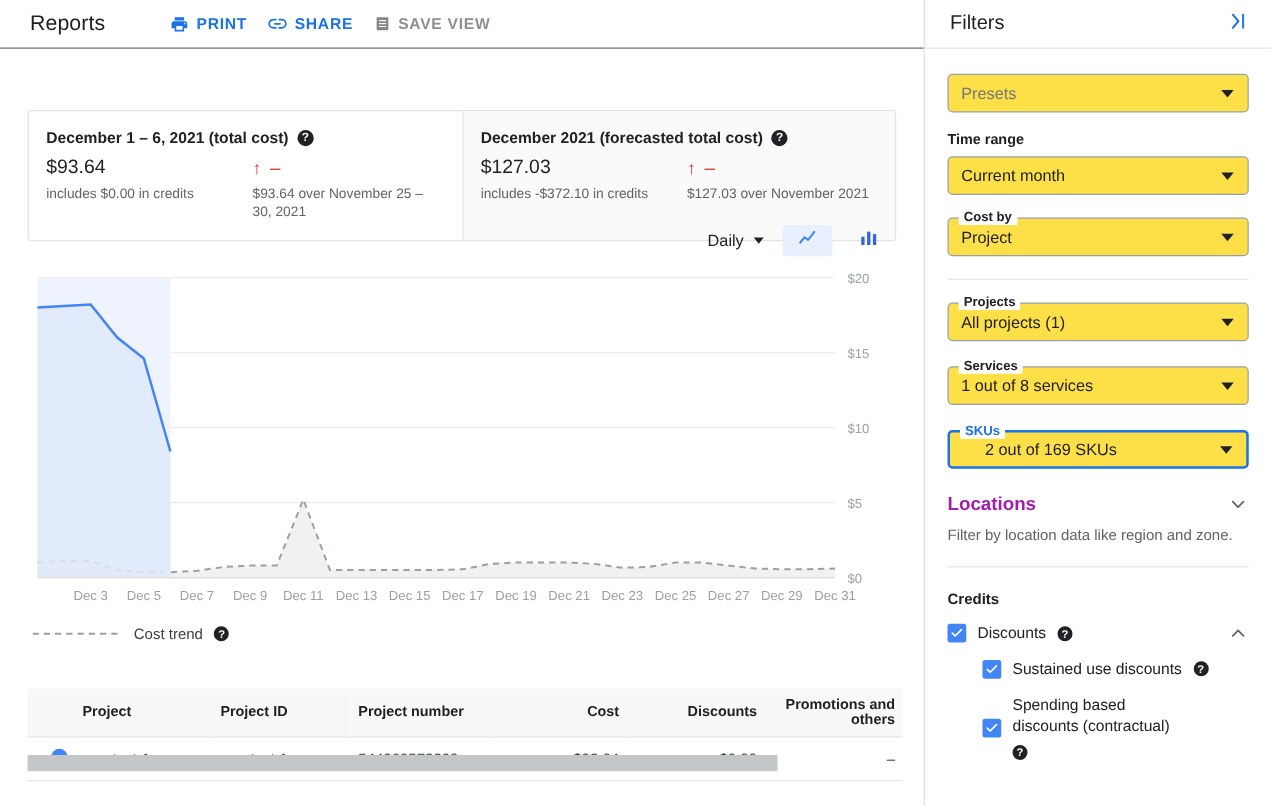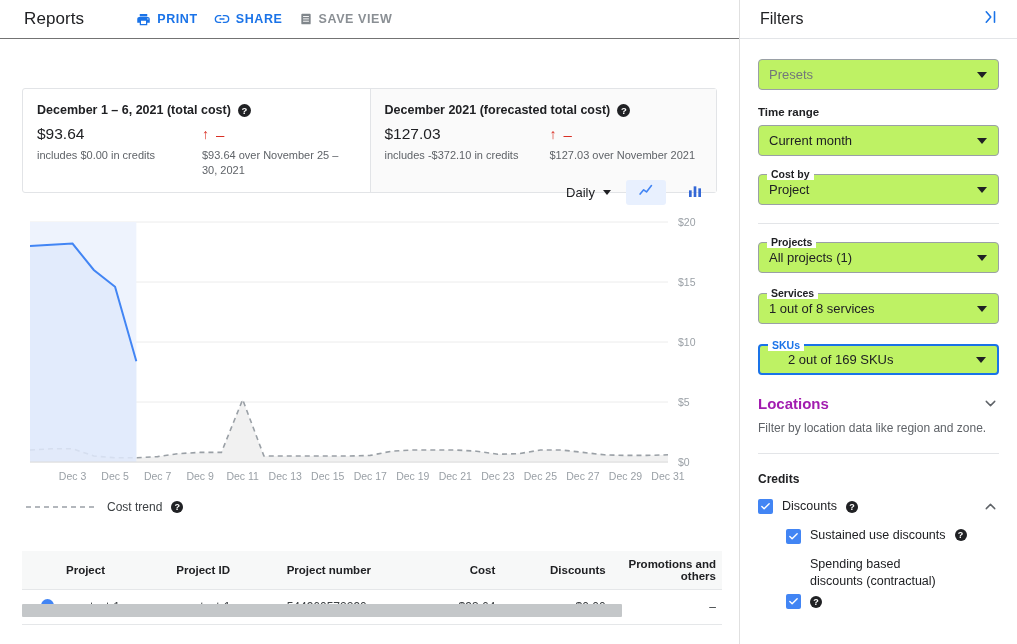--- a/index.html
+++ b/index.html
@@ -78,40 +78,40 @@
   
   .right { width: 277px; height: 644px; background: #fff; position: relative; overflow: hidden; }
   .rhead { height: 39px; display: flex; align-items: center; justify-content: space-between;
            padding: 0 14px 0 20px; border-bottom: 1px solid #e3e5e8; }
   .rtitle { font-size: 16px; color: #202124; }
   .collapse-btn { cursor: pointer; display: flex; align-items: center; padding: 4px; }
   .rbody { padding: 20px 18px 0 18px; }
 
   .sel { position: relative; height: 31px; border: 1px solid #9aa0a6; border-radius: 4px;
          display: flex; align-items: center; padding: 0 30px 0 10px; cursor: pointer;
-         font-size: 13px; color: #202124; background: #bef264; }
+         font-size: 13px; color: #202124; background: #fde047; }
   .sel.placeholder { color: #73777b; }
   .sel.focused { border: 2px solid #1a73e8; padding-left: 28px; }
   .sel .caret2 { position: absolute; right: 11px; width: 0; height: 0;
                  border-left: 5px solid transparent; border-right: 5px solid transparent;
                  border-top: 6px solid #202124; }
   .sel-legend { position: absolute; top: -7px; left: 8px; background: #fff; padding: 0 4px;
                 font-size: 10.5px; font-weight: bold; color: #202124; }
   .sel.focused .sel-legend { color: #1a73e8; }
   .field-label { font-size: 11.5px; font-weight: bold; color: #202124; margin-bottom: 7px; }
   .gap-a { height: 16px; } .gap-b { height: 18px; } .gap-c { height: 20px; }
   .hr { height: 1px; background: #e3e5e8; margin: 18px 0 18px 0; }
 
   .sec-head { display: flex; align-items: center; justify-content: space-between; }
   .sec-title { font-size: 15px; font-weight: bold; color: #a21caf; }
   .chev { cursor: pointer; display: flex; align-items: center; }
   .sec-desc { font-size: 12px; color: #5f6368; margin-top: 9px; }
 
   .cb-row { display: flex; align-items: center; gap: 9px; margin-top: 12px; }
-  .cb-row.indent { margin-left: 28px; align-items: flex-end; }
+  .cb-row.indent { margin-left: 28px; align-items: center; }
   .cb { width: 15px; height: 15px; border-radius: 2px; background: #4285f4;
         flex: 0 0 auto; display: flex; align-items: center; justify-content: center; cursor: pointer; }
   .cb svg { display: block; }
   .cb-label { font-size: 12.5px; color: #202124; line-height: 1.35; }
   .cb-inline { display: flex; align-items: center; gap: 9px; }
   .credits-head { font-size: 12px; font-weight: bold; color: #202124; }
 </style>
 </head>
 <body>
 

